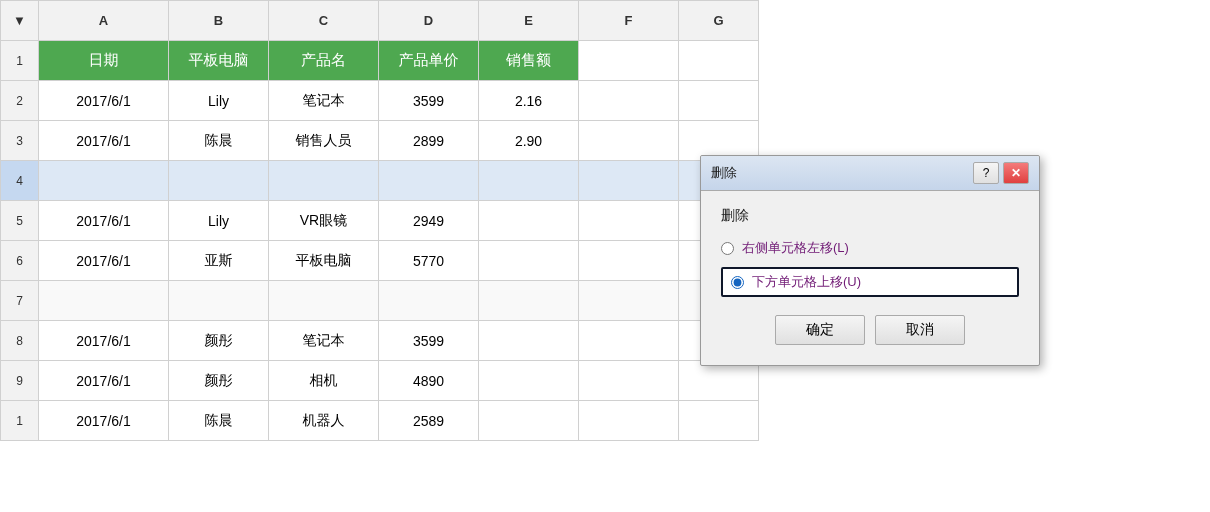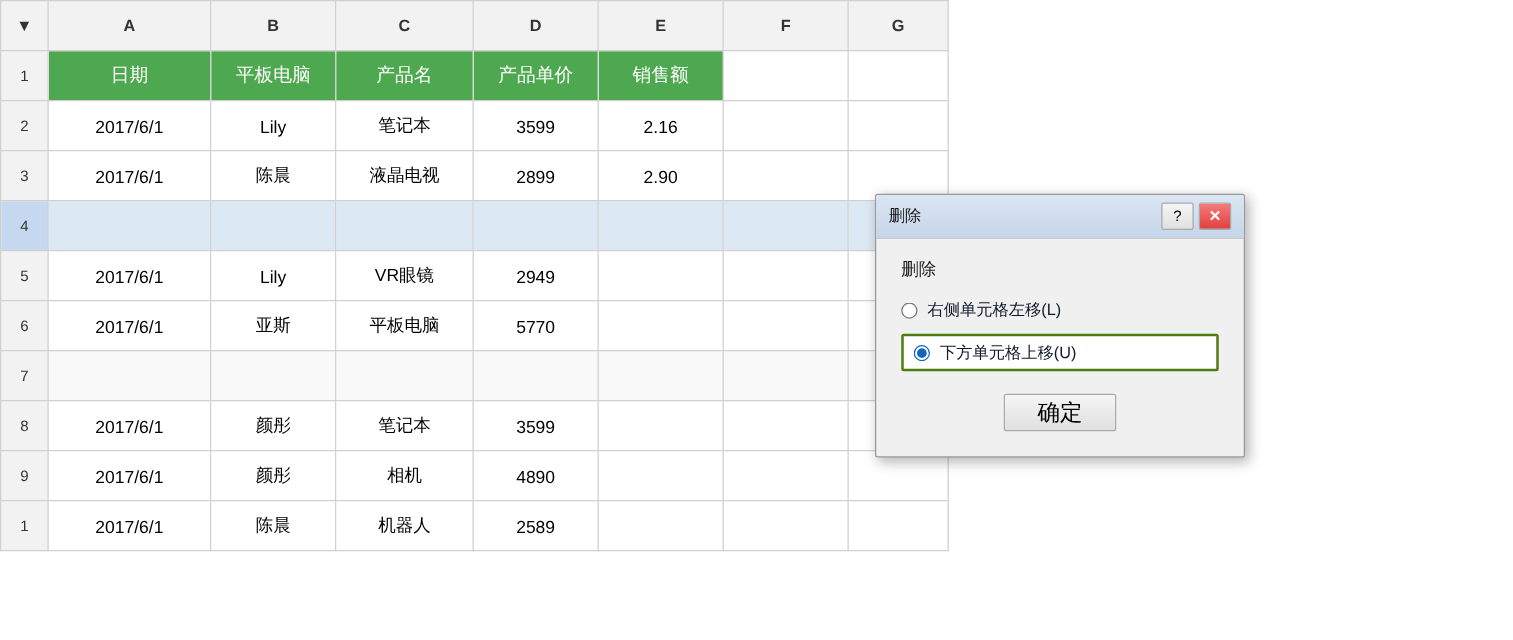--- a/index.html
+++ b/index.html
@@ -85,21 +85,21 @@
     .col-d { width: 100px; }
     .col-e { width: 100px; }
     .col-f { width: 100px; }
     .col-g { width: 80px; }
 
     
     .dialog-overlay {
       position: absolute;
       top: 155px;
       left: 700px;
-      width: 296px;
+      width: 340px;
       background: #f0f0f0;
       border: 1px solid #999;
       box-shadow: 3px 3px 10px rgba(0,0,0,0.3);
       border-radius: 2px;
       z-index: 100;
     }
 
     .dialog-titlebar {
       background: linear-gradient(to bottom, #dce6f2, #c5d5ea);
       padding: 6px 10px;
@@ -159,47 +159,47 @@
       cursor: pointer;
     }
 
     .radio-option input[type="radio"] {
       margin-right: 8px;
       accent-color: #1565c0;
     }
 
     .radio-option label {
       font-size: 13px;
-      color: #0f172a;
+      color: #701a75;
       cursor: pointer;
     }
 
     
     .radio-highlighted {
-      border: 2px solid #4d7c0f;
+      border: 2px solid #0f172a;
       padding: 4px 8px;
       border-radius: 2px;
       background: #fff;
       align-items: center;
     }
 
     .dialog-buttons {
       display: flex;
       justify-content: center;
       gap: 10px;
       margin-top: 18px;
       padding-bottom: 4px;
     }
 
     .dialog-btn {
       width: 90px;
       height: 30px;
       border: 1px solid #aaa;
       background: linear-gradient(to bottom, #f5f5f5, #e0e0e0);
-      font-size: 18px;
+      font-size: 14px;
       cursor: pointer;
       border-radius: 2px;
       font-family: 'SimSun', 'Microsoft YaHei', sans-serif;
     }
 
     
     .sheet-wrapper {
       position: absolute;
       top: 0;
       left: 0;
@@ -243,21 +243,21 @@
             <td>笔记本</td>
             <td>3599</td>
             <td>2.16</td>
             <td></td>
             <td></td>
           </tr>
           <tr>
             <td class="row-num">3</td>
             <td>2017/6/1</td>
             <td>陈晨</td>
-            <td>液晶电视</td>
+            <td>销售人员</td>
             <td>2899</td>
             <td>2.90</td>
             <td></td>
             <td></td>
           </tr>
           <tr class="highlighted-row">
             <td class="row-num">4</td>
             <td></td>
             <td></td>
             <td></td>
@@ -348,16 +348,17 @@
 
       <div class="radio-option radio-highlighted">
         <input type="radio" id="opt2" name="delete_option" checked="" style="">
         <label for="opt2">下方单元格上移(U)</label>
       </div>
 
 
 
       <div class="dialog-buttons">
         <button class="dialog-btn">确定</button>
+        <button class="dialog-btn">取消</button>
       </div>
     </div>
   </div>
 </div>
 
 </body></html>

